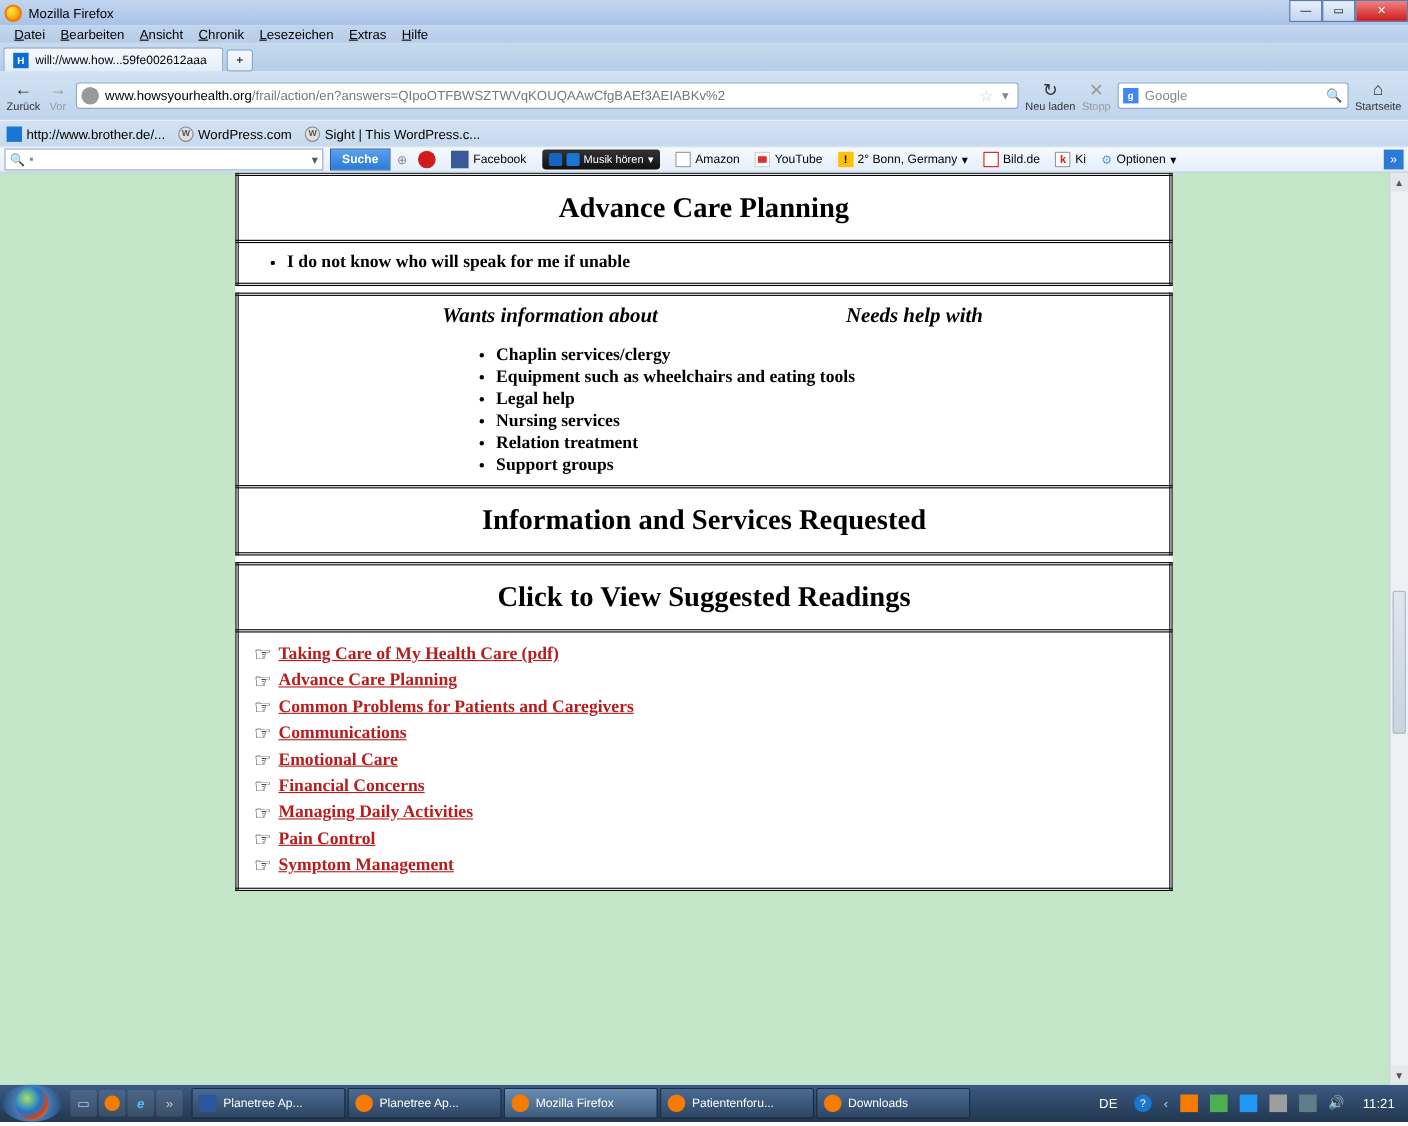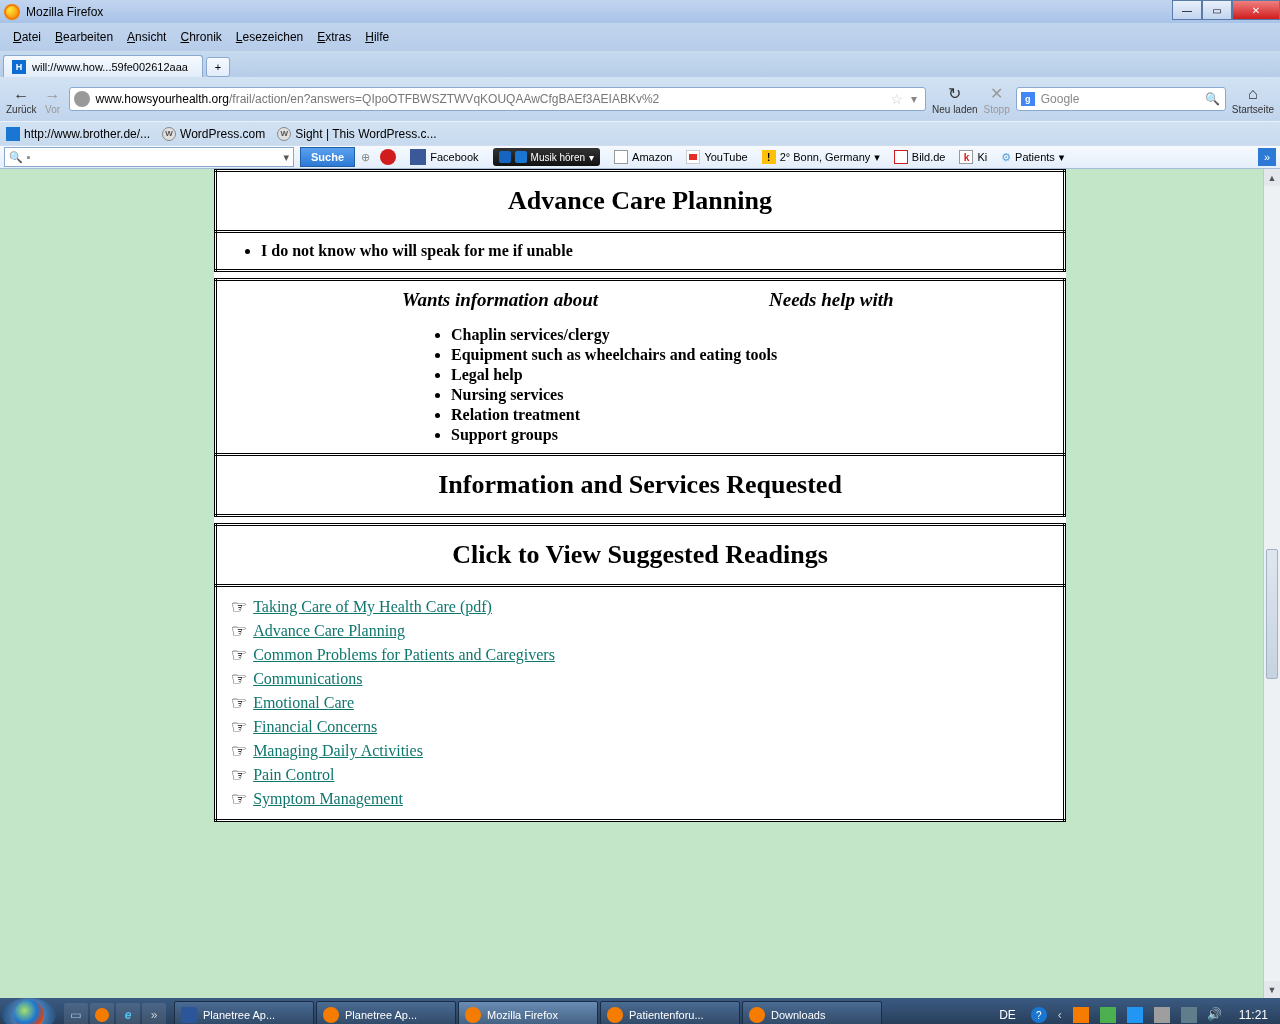--- a/index.html
+++ b/index.html
@@ -8,21 +8,21 @@
 
 .titlebar { height: 23px; background: linear-gradient(#c2d5ef,#a8c3e8); display:flex; align-items:center; padding:0 4px; position:relative; }
 .titlebar .ff-icon { width:16px; height:16px; background:#f57c00; border-radius:50%; margin-right:6px; position:relative; }
 .titlebar .ff-icon::after{content:"";position:absolute;inset:2px;background:radial-gradient(circle at 30% 30%,#ffeb3b,#f57c00);border-radius:50%;}
 .titlebar .title { font-size:12px; }
 .win-controls { position:absolute; right:0; top:0; display:flex; }
 .win-btn { width:30px; height:20px; border:1px solid #5a7ba8; background:linear-gradient(#e8f0fb,#c2d5ef); display:flex; align-items:center; justify-content:center; font-size:10px; }
 .win-btn.close { background:linear-gradient(#f08080,#d01c1c); color:#fff; width:48px; }
 
 
-.menubar { height:28px; background:linear-gradient(#c2d5ef,#b6cce8); display:flex; align-items:center; padding:0 6px; gap:0; }
+.menubar { height:16px; background:linear-gradient(#c2d5ef,#b6cce8); display:flex; align-items:center; padding:0 6px; gap:0; }
 .menubar span { padding:2px 7px; font-size:12px; }
 .menubar span u{text-decoration:underline;}
 
 
 .tabstrip { height:26px; background:linear-gradient(#c7daee,#b6cce8); display:flex; align-items:flex-end; padding:4px 3px 0; gap:3px; }
 .tab { height:22px; background:linear-gradient(#f6fafe,#e2edfa); border:1px solid #8aa9cf; border-bottom:none; border-radius:3px 3px 0 0; display:flex; align-items:center; padding:0 8px; font-size:11px; min-width:200px; max-width:260px; }
 .tab .fav { width:14px; height:14px; background:#0b6cd1; color:#fff; font-size:9px; display:flex; align-items:center; justify-content:center; margin-right:6px; font-weight:bold;}
 .newtab { width:24px; height:20px; background:linear-gradient(#f6fafe,#e2edfa); border:1px solid #8aa9cf; border-radius:3px; display:flex; align-items:center; justify-content:center; }
 
 
@@ -75,21 +75,21 @@
 .page table.box td { border:3px double #000; padding:8px 14px; }
 .page h2 { font-family:"Times New Roman",serif; font-size:26px; font-weight:bold; text-align:center; padding:6px 0; }
 .page ul { list-style:disc; padding-left:30px; font-size:16px; font-weight:bold; }
 .page ul li { padding:1px 0; }
 .subhead-row { display:flex; font-style:italic; font-weight:bold; font-size:19px; padding:0 0 14px; }
 .subhead-row .c1{ flex:1; text-align:center;}
 .subhead-row .c2{ width:280px; text-align:left;}
 .inner-list { padding-left:190px; }
 .link-row { display:flex; align-items:center; gap:6px; padding:1px 0;}
 .hand { font-size:18px; }
-.link-row a { color:#0f766e; font-weight:normal; font-size:16px; text-decoration:underline; }
+.link-row a { color:#b91c1c; font-weight:bold; font-size:16px; text-decoration:underline; }
 
 
 .taskbar { height:34px; background:linear-gradient(#3b5a82,#22374f); display:flex; align-items:center; padding:0 2px; gap:2px; color:#fff; font-size:12px; }
 .start { width:54px; height:34px; background:radial-gradient(circle at 50% 50%,#6fb2f5,#1a3f68); border-radius:50%; display:flex; align-items:center; justify-content:center; }
 .start .orb{width:30px;height:30px;border-radius:50%;background:radial-gradient(circle at 35% 35%,#a8e06a,#1976d2 45%,#d84315 70%,#ffd54f);}
 .ql { display:flex; gap:2px; padding:0 6px;}
 .ql .q{width:24px;height:24px;background:rgba(255,255,255,0.1);border-radius:2px;display:flex;align-items:center;justify-content:center;}
 .tbtn { height:28px; min-width:140px; background:linear-gradient(#4a6b93,#2d4562); border:1px solid #1a2d42; border-radius:2px; display:flex; align-items:center; padding:0 6px; gap:6px; font-size:11px; }
 .tbtn.active { background:linear-gradient(#6a8db5,#3d5a7a); }
 .tbtn .ico{width:16px;height:16px;background:#f57c00;border-radius:50%;}
@@ -219,21 +219,21 @@
   <div class="tb">
       <div class="ico-bild"></div>
       <span>Bild.de</span>
     </div>
   <div class="tb">
       <div class="ico-k">k</div>
       <span>Ki</span>
     </div>
   <div class="tb">
       <span style="color:#5aa0d6;">⚙</span>
-      <span>Patients</span>
+      <span>Optionen</span>
       <span>▾</span>
     </div>
   <div class="overflow">»</div>
 </div>
 
 <div class="viewport">
   <div class="page">
 
     <table class="box">
       <tbody>

